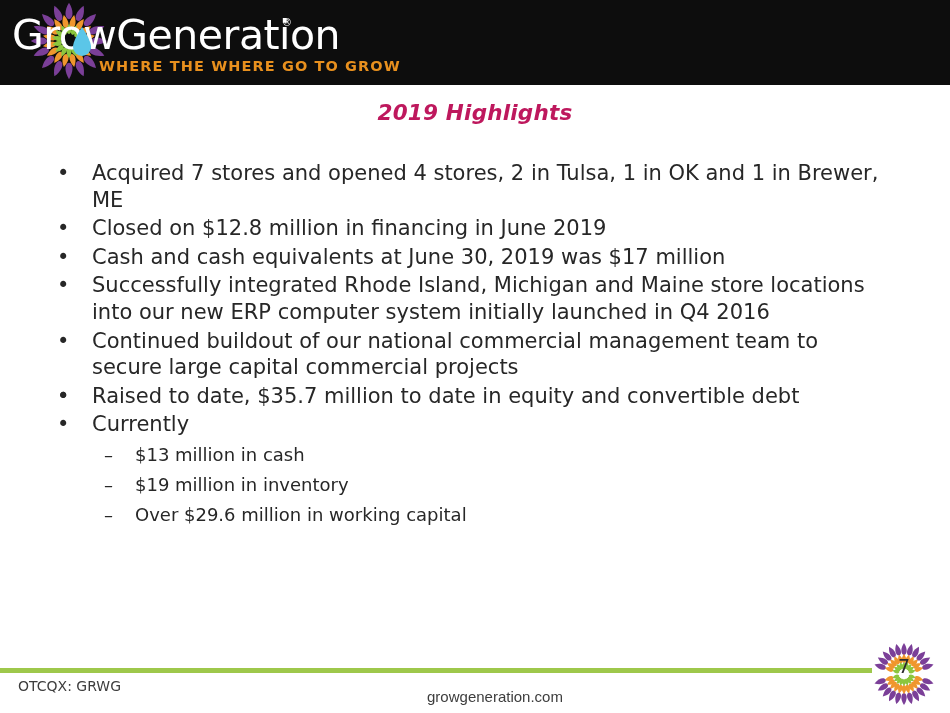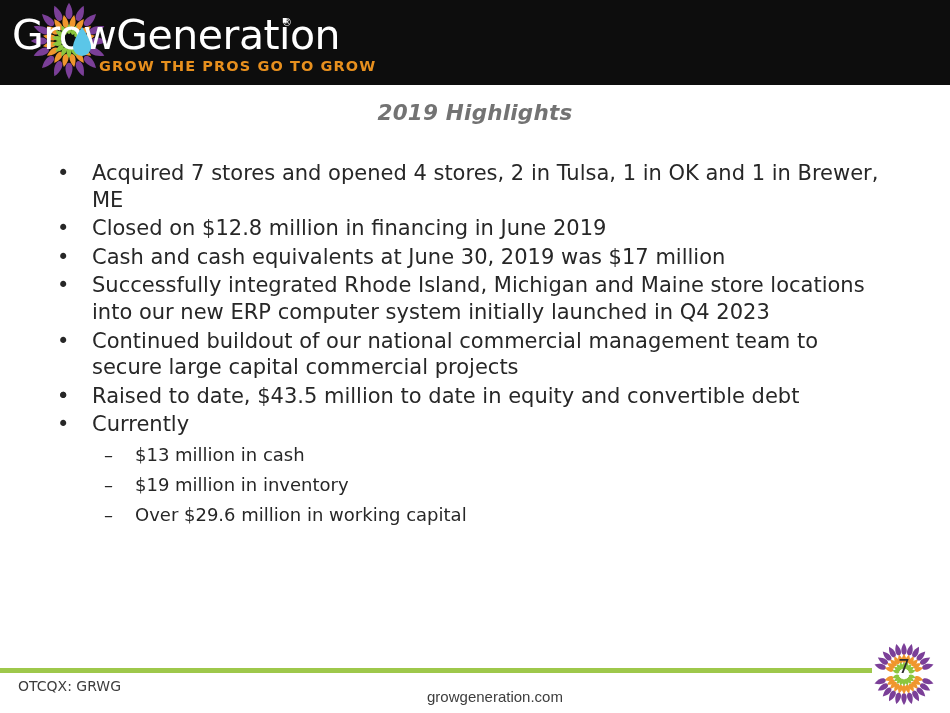--- a/index.html
+++ b/index.html
@@ -71,21 +71,21 @@
     white-space: nowrap;
     font-family: "DejaVu Sans", sans-serif;
   }
 
   
   .slide-title {
     position: absolute;
     left: 0; top: 100px;
     width: 950px;
     text-align: center;
-    color: #737373;
+    color: #be185d;
     font-size: 21.5px;
     font-weight: bold;
     font-style: italic;
     font-family: "DejaVu Sans", sans-serif;
     letter-spacing: 0.2px;
   }
 
   
   .body-area {
     position: absolute;
@@ -228,34 +228,34 @@
           </g>
       </svg>
 
       <div class="logo-text"><span class="grow-g">Grow</span><span>Generation</span></div>
 
       <svg class="logo-droplet" viewBox="0 0 20 30">
         <path d="M10 0 C10 0 19 13 19 20 A9 9 0 0 1 1 20 C1 13 10 0 10 0 Z" fill="#5bc6e8"></path>
       </svg>
 
       <div class="logo-reg">®</div>
-      <div class="logo-tagline">GROW THE PROS GO TO GROW</div>
+      <div class="logo-tagline">WHERE THE WHERE GO TO GROW</div>
     </div>
   </div>
 
   <div class="slide-title">2019 Highlights</div>
 
   <div class="body-area">
       <div class="bullet-row"><span class="marker">•</span><span>Acquired 7 stores and opened 4 stores, 2 in Tulsa, 1 in OK and 1 in Brewer, ME</span></div>
       <div class="bullet-row"><span class="marker">•</span><span>Closed on $12.8 million in financing in June 2019</span></div>
       <div class="bullet-row"><span class="marker">•</span><span>Cash and cash equivalents at June 30, 2019 was $17 million</span></div>
-      <div class="bullet-row"><span class="marker">•</span><span>Successfully integrated Rhode Island, Michigan and Maine store locations into our new ERP computer system initially launched in Q4 2023</span></div>
+      <div class="bullet-row"><span class="marker">•</span><span>Successfully integrated Rhode Island, Michigan and Maine store locations into our new ERP computer system initially launched in Q4 2016</span></div>
       <div class="bullet-row"><span class="marker">•</span><span>Continued buildout of our national commercial management team to secure large capital commercial projects</span></div>
       <div class="bullet-row"><span class="marker">•</span></div>
-      <div class="bullet-row"><span class="marker">•</span><span>Raised to date, $43.5 million to date in equity and convertible debt</span></div>
+      <div class="bullet-row"><span class="marker">•</span><span>Raised to date, $35.7 million to date in equity and convertible debt</span></div>
       <div class="bullet-row"><span class="marker">•</span><span>Currently</span></div>
       <div class="bullet-row level-2"><span class="marker">–</span><span>$13 million in cash</span></div>
       <div class="bullet-row level-2"><span class="marker">–</span><span>$19 million in inventory</span></div>
       <div class="bullet-row level-2"><span class="marker">–</span><span>Over $29.6 million in working capital</span></div>
     </div>
 
   <div class="footer-rule"></div>
   <div class="footer-ticker">OTCQX: GRWG</div>
   <div class="footer-site">growgeneration.com</div>
 

